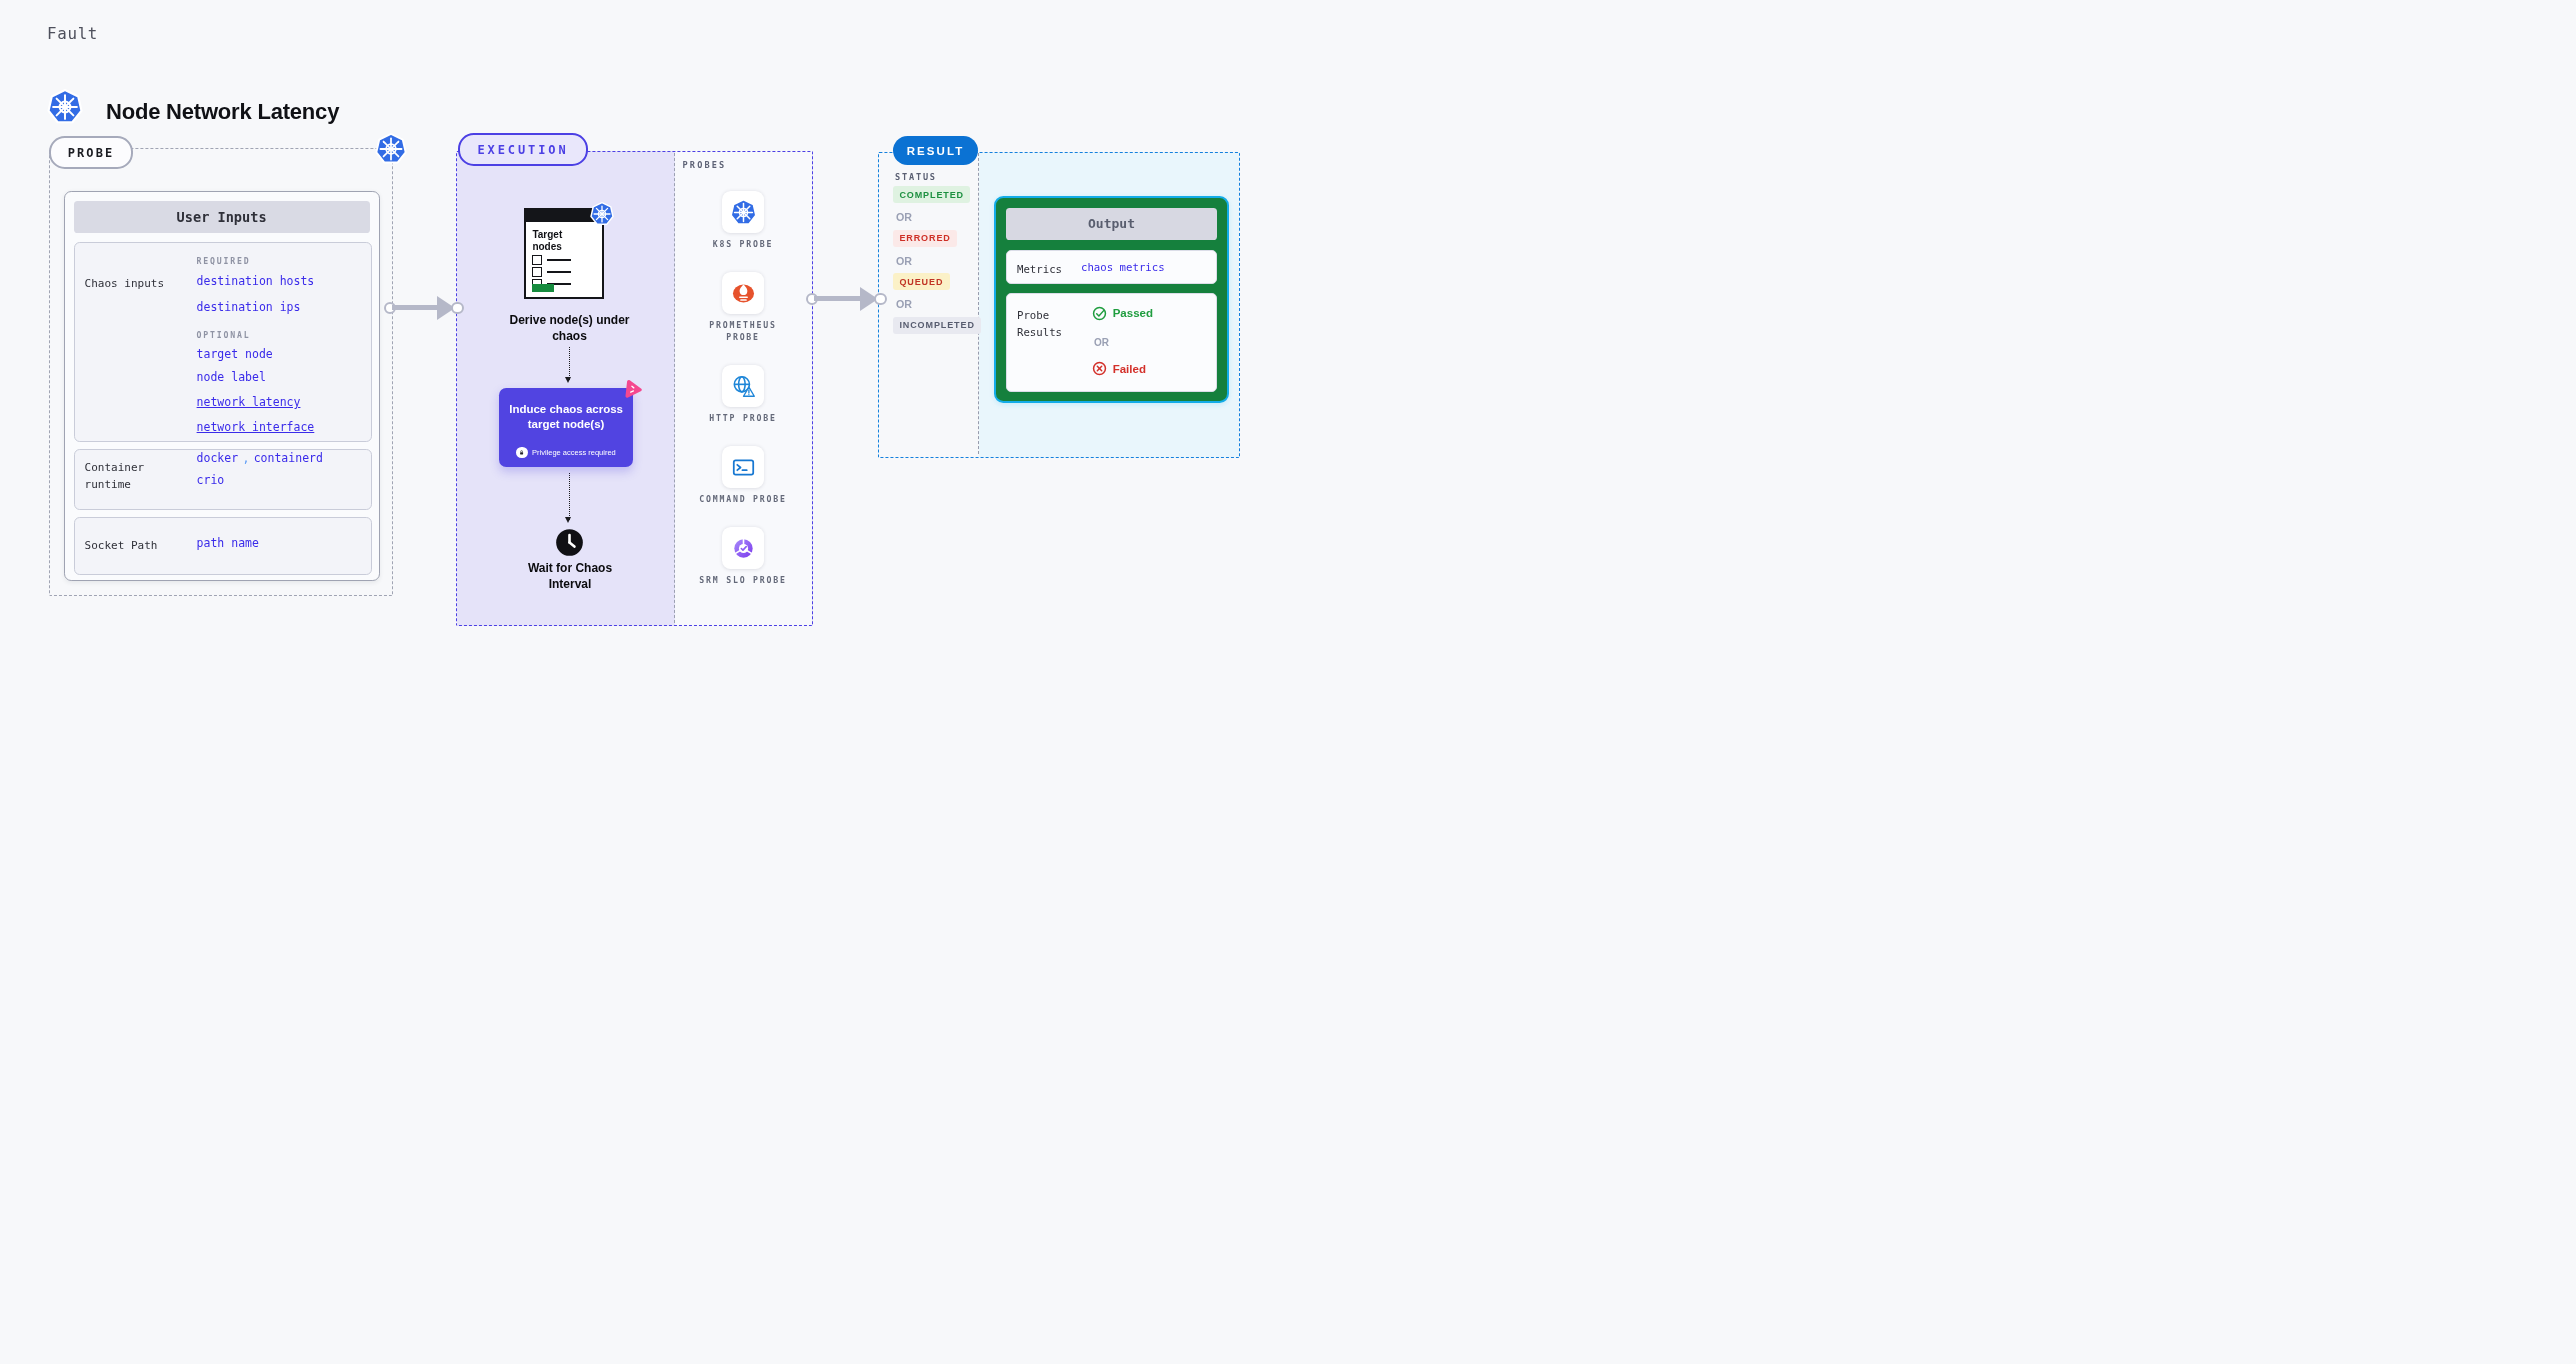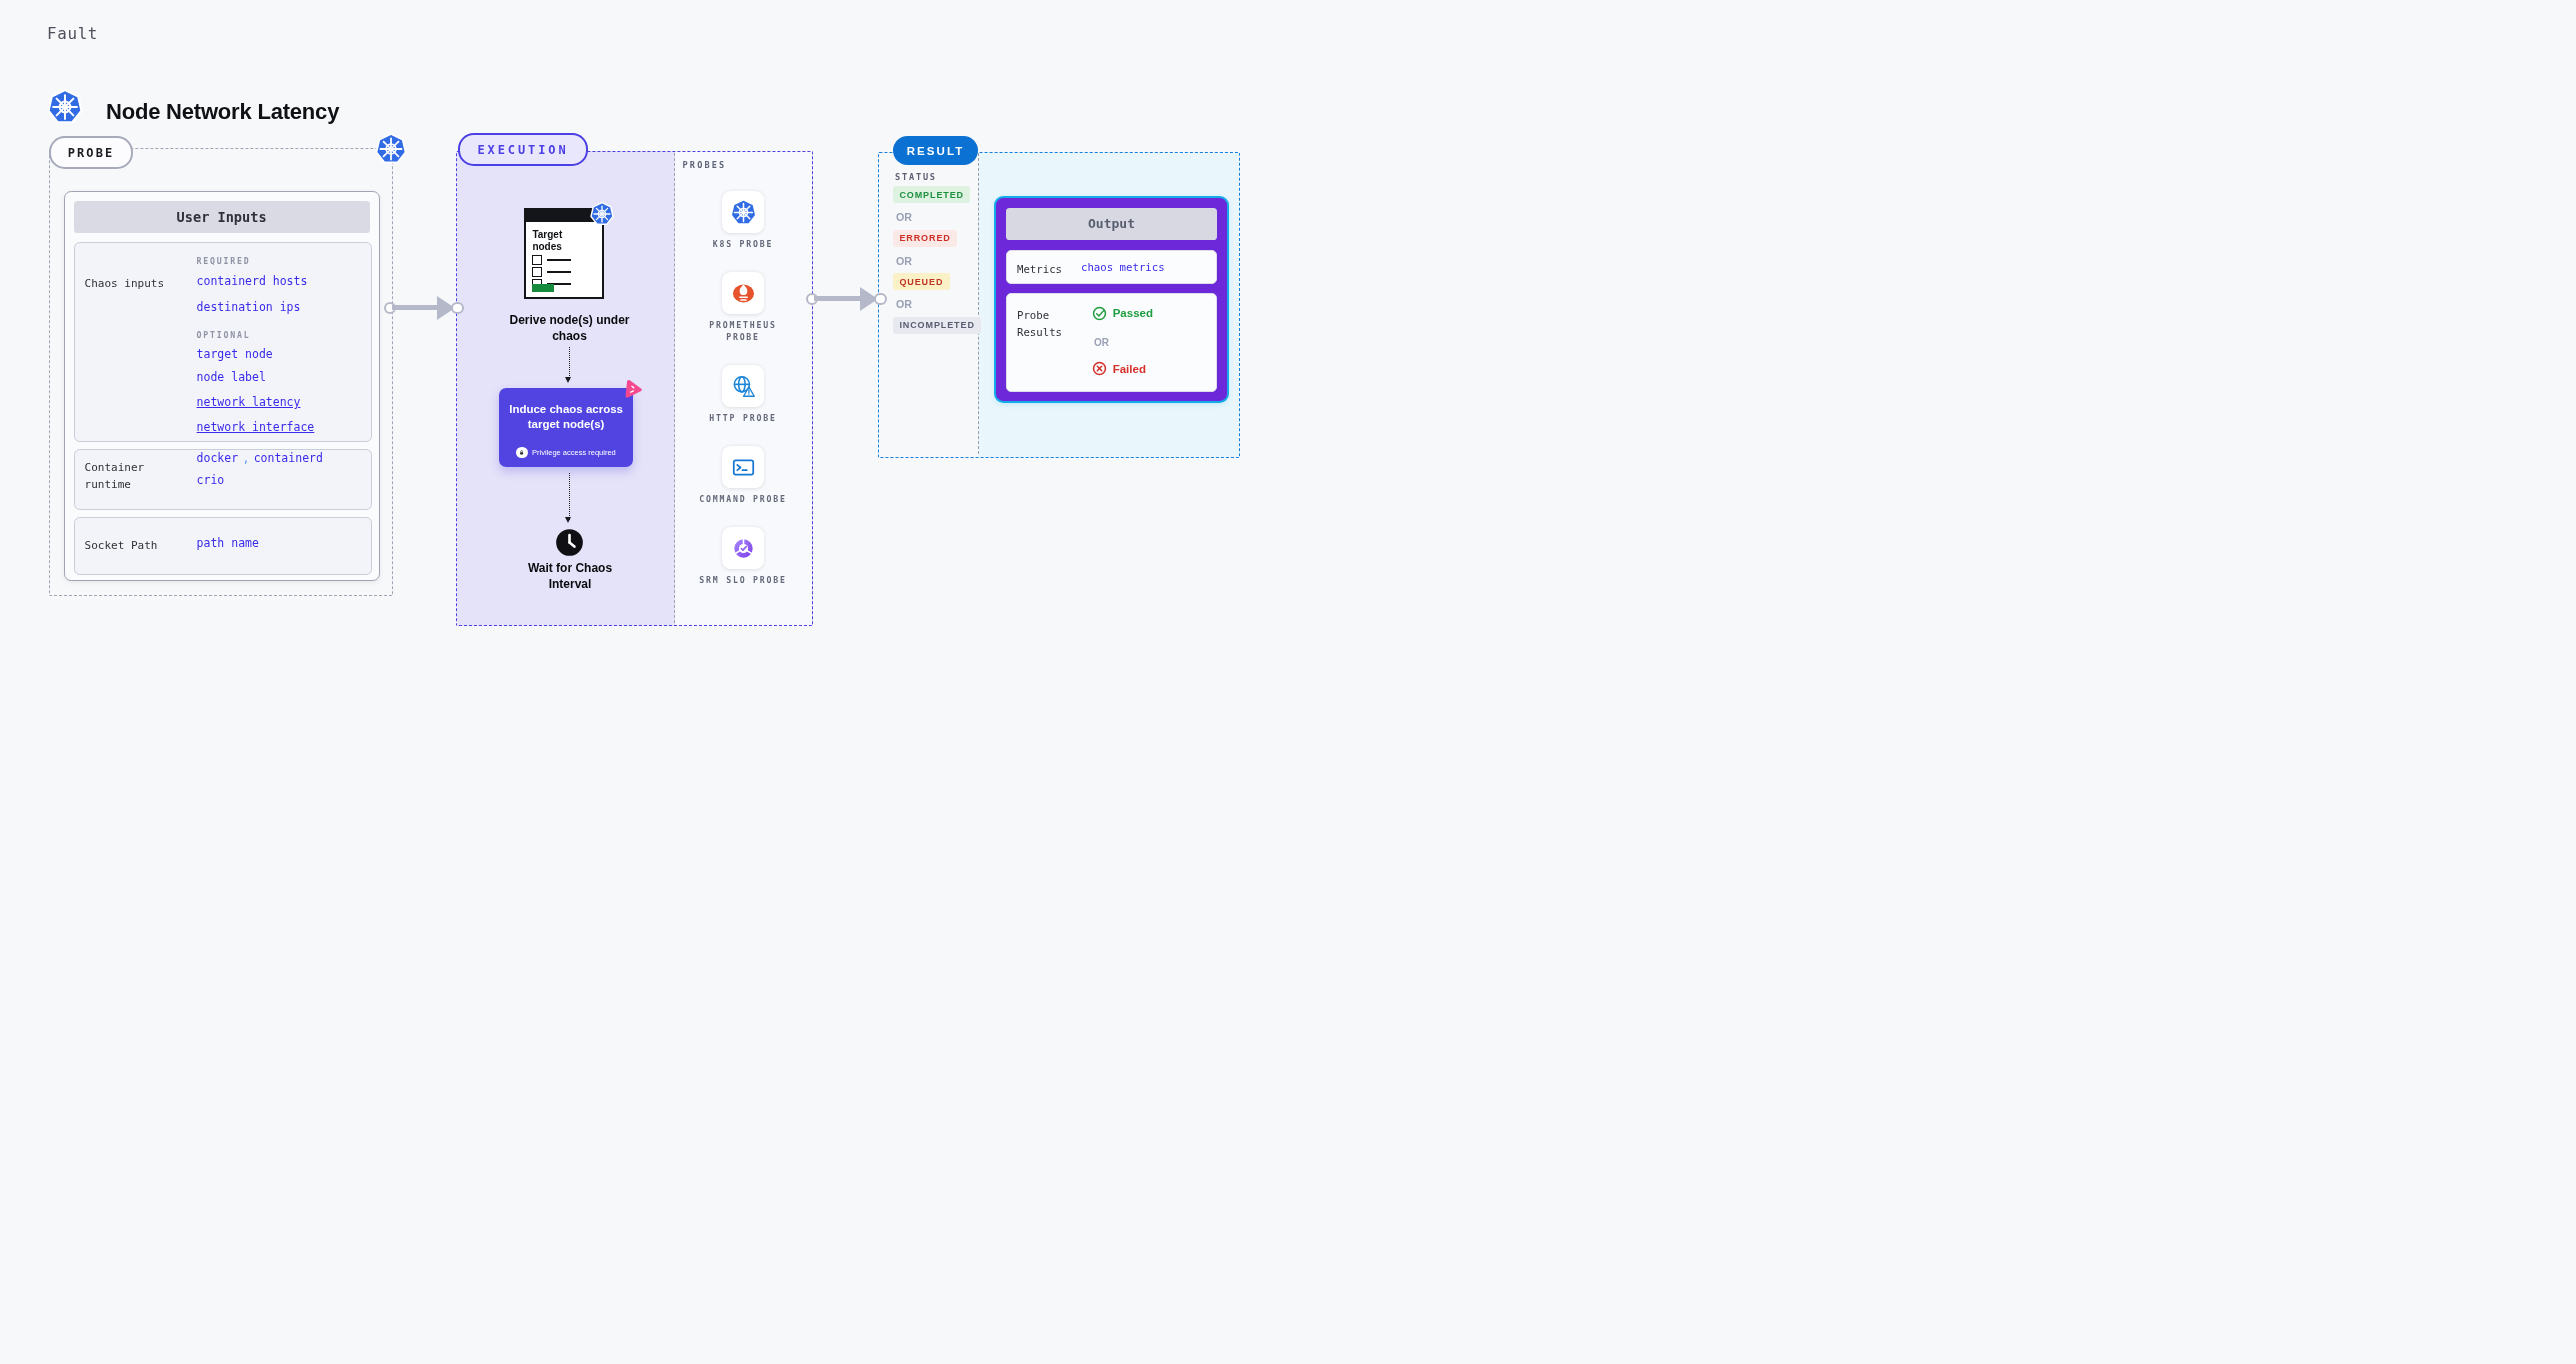--- a/index.html
+++ b/index.html
@@ -108,21 +108,21 @@
                letter-spacing:2.1px;color:#fff;}
   .status-label{left:895px;top:172px;font:600 8.6px "DejaVu Sans Mono",monospace;letter-spacing:1.8px;color:#5A5F72;}
   .status-col{left:893px;top:182px;width:86px;}
   .sbadge{display:inline-block;padding:3.6px 6.4px;border-radius:2.9px;
           font:700 9px "Liberation Sans",sans-serif;letter-spacing:0.9px;}
   .sbadge.completed{background:#DFF2E1;color:#1D9040;margin-top:4.3px;}
   .sbadge.errored{background:#FBE9E8;color:#CE2F26;}
   .sbadge.queued{background:#FBF1C7;color:#C03425;}
   .sbadge.incompleted{background:#E8E9F0;color:#575C6F;}
   .or{font:600 10.7px "Liberation Sans",sans-serif;color:#9AA0B4;margin:7.9px 0 6.4px 2.9px;}
-  .output-box{left:994px;top:196px;width:231px;height:203px;background:#6d28d9;border:2.1px solid #13ACE8;
+  .output-box{left:994px;top:196px;width:231px;height:203px;background:#15803d;border:2.1px solid #13ACE8;
               border-radius:9.3px;box-shadow:0 1.4px 5.7px rgba(19,172,232,.15);}
   .out-header{position:absolute;left:10px;top:10px;width:211px;height:31.5px;background:#D7D8E2;border-radius:3.6px;
               display:flex;align-items:center;justify-content:center;
               font:700 13px "DejaVu Sans Mono",monospace;color:#595E6F;box-sizing:border-box;}
   .out-row{position:absolute;left:10px;width:211px;background:#FBFCFE;border:1.1px solid #DBDDE8;
            border-radius:5px;box-sizing:border-box;}
   .metrics-row{top:52px;height:34px;}
   .probe-res-row{top:95px;height:99px;}
   .out-label{position:absolute;left:10px;font:10.7px "DejaVu Sans Mono",monospace;color:#2F3039;line-height:1.6;}
   .metrics-row .out-label{top:10px;}
@@ -228,21 +228,21 @@
       <use href="#k8s"></use>
     </svg>
 
   <div class="abs user-inputs">
     <div class="abs ui-header">User Inputs</div>
 
     <div class="abs sub-card chaos-card">
       <div class="abs row-label" style="left:10px;top:31.5px">Chaos inputs</div>
       <div class="abs chaos-col">
         <div class="cap" style="margin-top:1.4px">REQUIRED</div>
-        <span class="lnk m12">containerd hosts</span>
+        <span class="lnk m12">destination hosts</span>
         <span class="lnk m16">destination ips</span>
         <div class="cap second">OPTIONAL</div>
         <span class="lnk m10">target node</span>
         <span class="lnk m13">node label</span>
         <span class="lnk m15">network latency</span>
         <span class="lnk m15">network interface</span>
       </div>
     </div>
 
     <div class="abs sub-card runtime-card">

